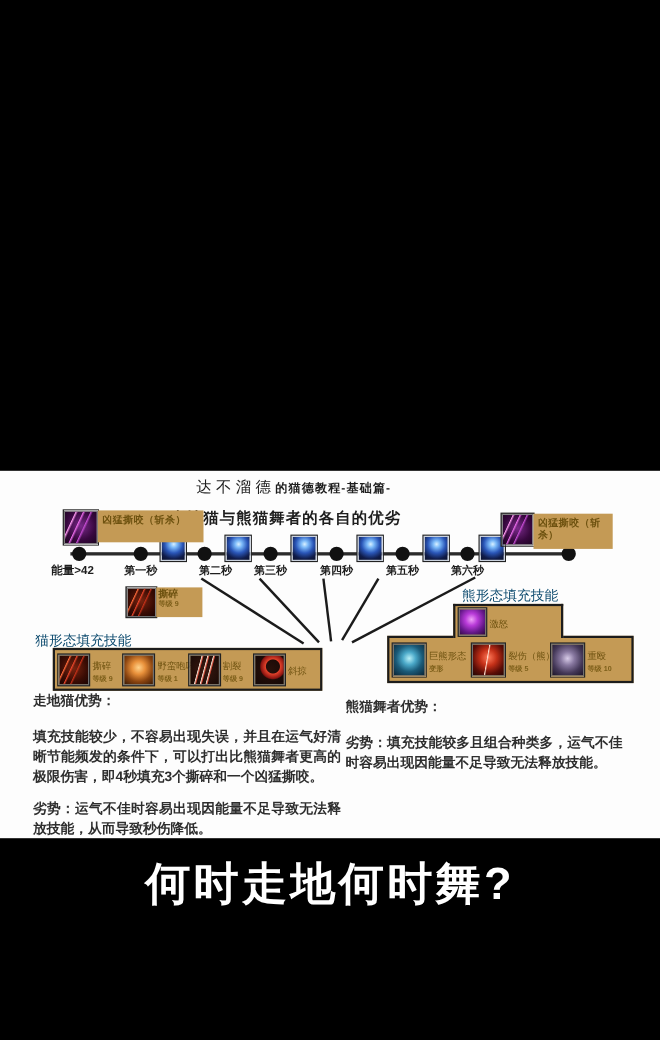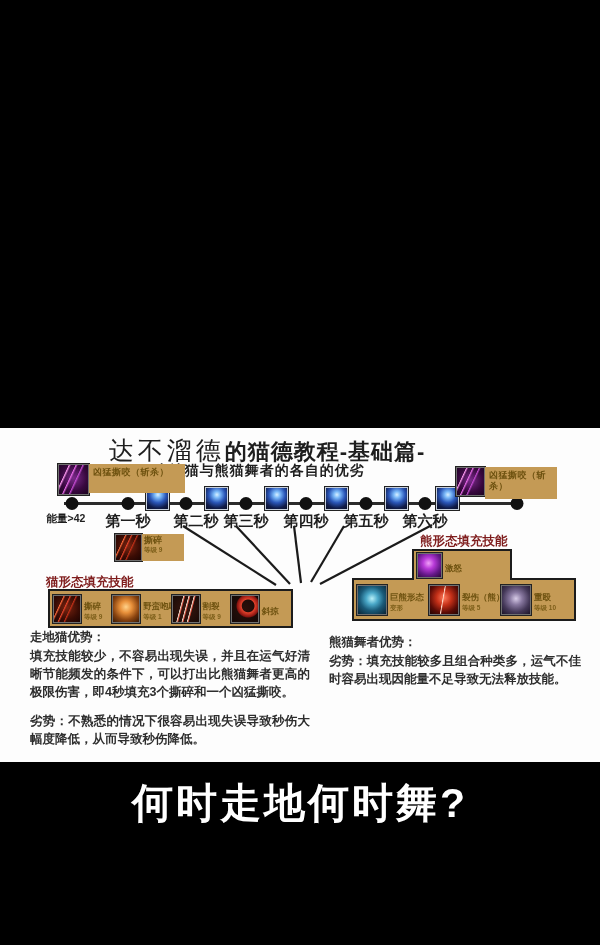--- a/index.html
+++ b/index.html
@@ -4,31 +4,31 @@
 <style>
   html,body{margin:0;padding:0;background:#000;}
   body{width:600px;height:945px;position:relative;overflow:hidden;
        font-family:"Liberation Sans","DejaVu Sans",sans-serif;}
   .panel{position:absolute;left:0;top:428px;width:600px;height:334px;background:#fdfdfd;}
   .abs{position:absolute;}
 
   
   .title-row{top:6px;left:0;width:600px;text-align:center;transform:translateX(-33px);
              color:#1e1e1e;white-space:nowrap;}
-  .title-callig{font-family:"DejaVu Serif","Liberation Serif",serif;font-size:25px;
+  .title-callig{font-family:"DejaVu Serif","Liberation Serif",serif;font-size:14px;
                 font-weight:500;letter-spacing:4px;}
-  .title-main{font-size:22px;font-weight:bold;letter-spacing:1px;}
+  .title-main{font-size:11px;font-weight:bold;letter-spacing:1px;}
   .subtitle{top:34px;left:0;width:600px;text-align:center;transform:translateX(-47px);
             font-size:14px;font-weight:bold;color:#1e1e1e;letter-spacing:1px;}
 
   
   .tl-line{left:64px;top:74px;width:456px;height:3px;background:#2b2b2b;}
   .tl-dot{width:13px;height:13px;border-radius:50%;background:#111;top:69px;
           transform:translateX(-50%);}
-  .tl-label{top:84px;transform:translateX(-50%);font-size:15px;font-weight:bold;
+  .tl-label{top:84px;transform:translateX(-50%);font-size:10px;font-weight:bold;
             color:#1e1e1e;white-space:nowrap;}
 
   
   .wicon{box-sizing:border-box;border:1px solid #707070;box-shadow:0 0 0 1px #222;}
   .icon-proc{background:radial-gradient(circle at 52% 32%, #d8f0ff 0%, #7ab8f8 18%,
              #2a56b8 45%, #101c4a 75%, #0a1028 100%);border-color:#c8d0dc;}
   .icon-bite{background:
     linear-gradient(115deg, transparent 22%, #ff9af2 24%, transparent 29%),
     linear-gradient(115deg, transparent 38%, #e86ae8 40%, transparent 45%),
     linear-gradient(115deg, transparent 54%, #c24ad0 56%, transparent 61%),
@@ -61,32 +61,32 @@
 
   
   .gold{background:#c49a55;}
   .banner-text{font-size:9px;font-weight:bold;color:#6e5210;line-height:1.25;
                padding:3px 4px;letter-spacing:0.5px;}
   .callout-label{font-size:9px;font-weight:bold;color:#6e5210;line-height:1.1;
                  padding:2px 2px;}
   .sub-lv{font-size:6.5px;font-weight:bold;color:#7d5f1a;display:block;}
 
   
-  .box-title{font-size:12.5px;font-weight:bold;color:#7f1d1d;white-space:nowrap;}
+  .box-title{font-size:12.5px;font-weight:normal;color:#0c4a6e;white-space:nowrap;}
   .skill-box{box-sizing:border-box;border:2px solid #1c1c1c;display:flex;
              align-items:center;padding:2px 3px;gap:2px;}
   .skill-item{display:flex;align-items:center;gap:3px;flex:1;min-width:0;}
-  .skill-name{font-size:8.5px;font-weight:bold;color:#6e5210;line-height:1.05;
+  .skill-name{font-size:8.5px;font-weight:normal;color:#6e5210;line-height:1.05;
               white-space:nowrap;text-align:right;}
 
   
   .col{font-size:12.5px;font-weight:bold;color:#2e2e2e;line-height:18px;
        text-align:justify;}
   .col p{margin:0 0 11px 0;}
-  .col .hd{margin-bottom:1px;}
+  .col .hd{margin-bottom:15px;}
 
   
   .footer{position:absolute;top:776px;left:0;width:600px;text-align:center;
           color:#fff;font-size:41px;font-weight:bold;letter-spacing:3px;}
 </style>
 </head>
 <body>
 
 <div class="panel">
 
@@ -140,21 +140,21 @@
   </div>
 
   <div class="abs" style="left:115px;top:106px;display:flex;align-items:flex-start">
     <div class="wicon icon-shred" style="width:27px;height:27px"></div>
     <div class="gold callout-label" style="width:38px;height:23px">
       <span>撕碎</span>
       <span class="sub-lv">等级 9</span>
     </div>
   </div>
 
-  <div class="abs box-title" style="left:46px;top:146px">猫形态填充技能</div>
+  <div class="abs box-title" style="left:32px;top:146px">猫形态填充技能</div>
   <div class="abs skill-box gold" style="left:48px;top:161px;width:245px;height:39px">
     <div class="skill-item">
       <div class="wicon icon-shred" style="width:28px;height:28px;flex:none"></div>
       <div><span class="skill-name">撕碎</span>
            <span class="sub-lv">等级 9</span></div>
     </div>
     <div class="skill-item">
       <div class="wicon icon-roar" style="width:28px;height:28px;flex:none"></div>
       <div><span class="skill-name">野蛮咆哮</span>
            <span class="sub-lv">等级 1</span></div>
@@ -193,22 +193,22 @@
     <div class="skill-item">
       <div class="wicon icon-maul" style="width:30px;height:30px;flex:none"></div>
       <div><span class="skill-name">重殴</span>
            <span class="sub-lv">等级 10</span></div>
     </div>
   </div>
 
   <div class="abs col" style="left:30px;top:200px;width:280px">
     <p class="hd">走地猫优势：</p>
     <p>填充技能较少，不容易出现失误，并且在运气好清晰节能频发的条件下，可以打出比熊猫舞者更高的极限伤害，即4秒填充3个撕碎和一个凶猛撕咬。</p>
-    <p>劣势：不熟悉的情况下很容易出现失误导致秒伤大幅度降低，从而导致秒伤降低。</p>
-  </div>
-  <div class="abs col" style="left:329px;top:205px;width:252px">
+    <p>劣势：运气不佳时容易出现因能量不足导致无法释放技能，从而导致秒伤降低。</p>
+  </div>
+  <div class="abs col" style="left:314px;top:205px;width:252px">
     <p class="hd">熊猫舞者优势：</p>
     <p>劣势：填充技能较多且组合种类多，运气不佳时容易出现因能量不足导致无法释放技能。</p>
   </div>
 
 </div>
 
 <div class="footer">何时走地何时舞?</div>
 
 </body></html>

